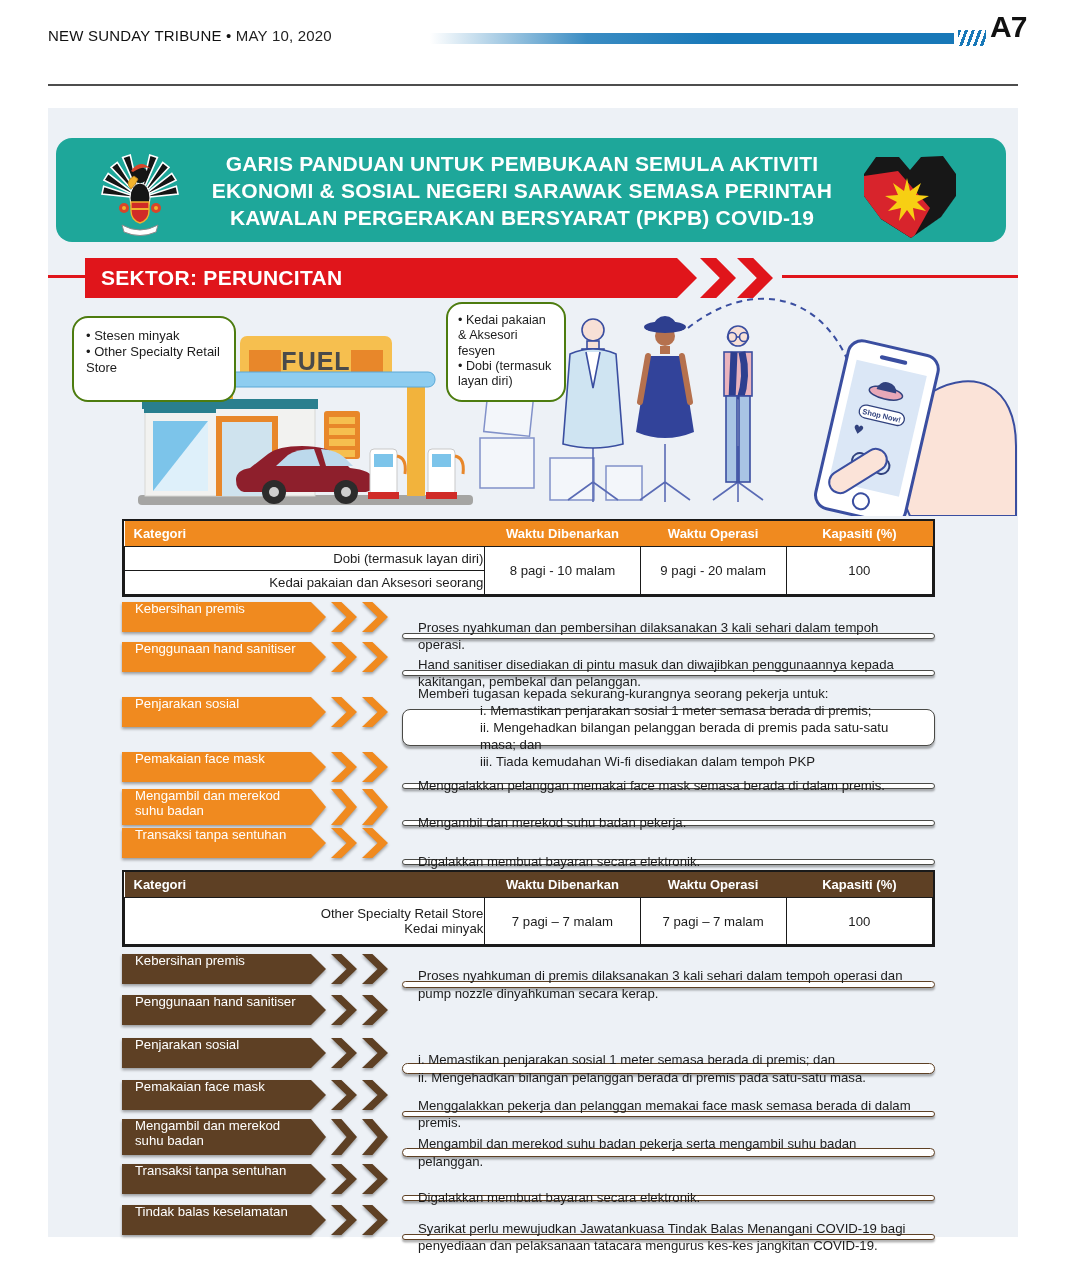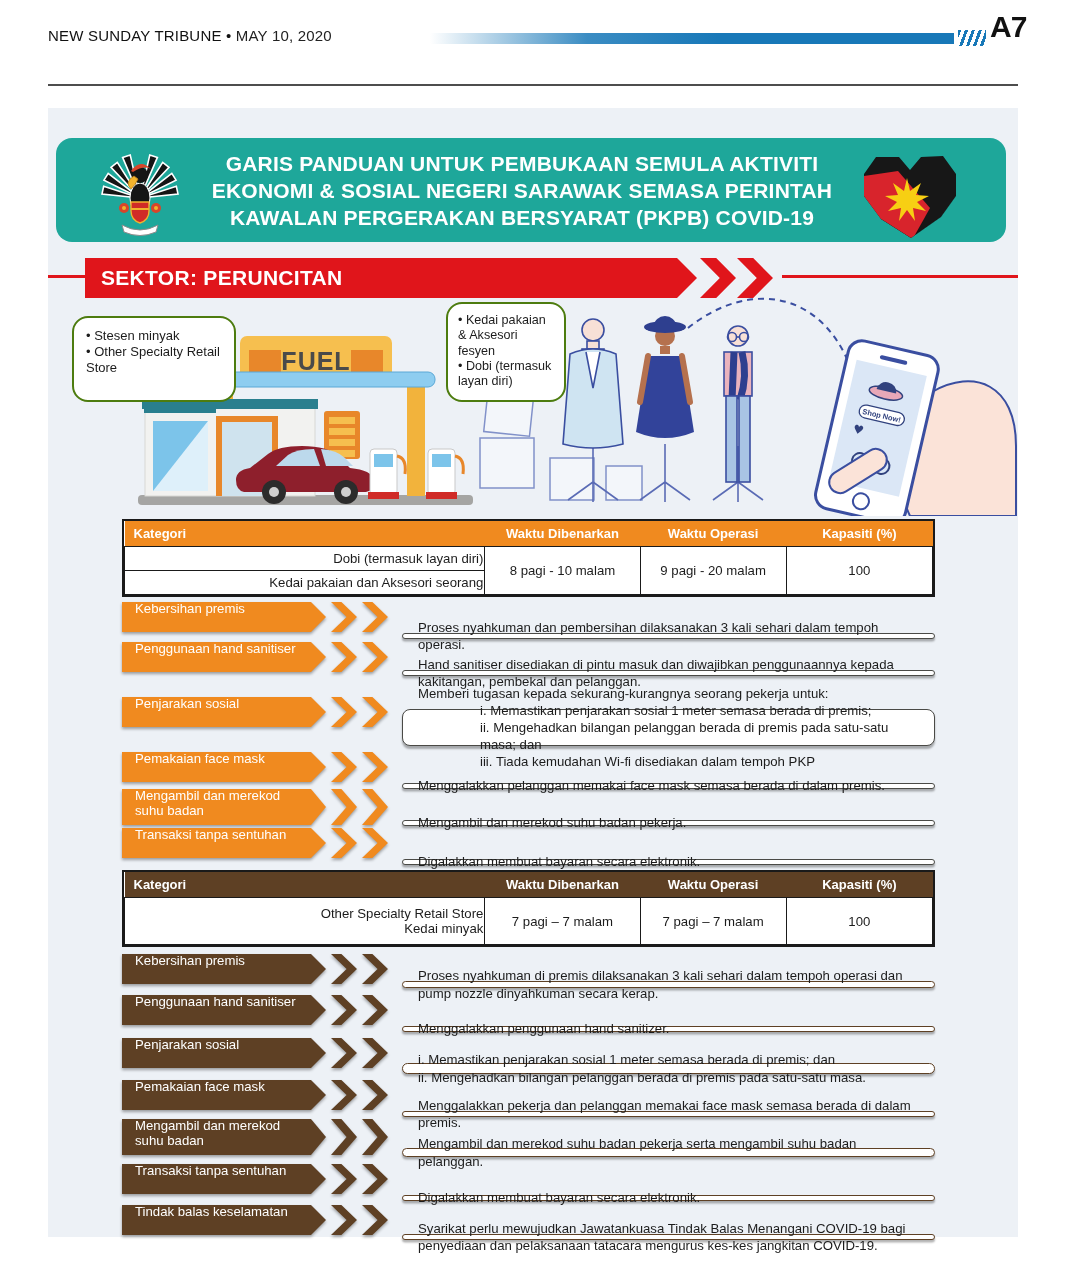--- a/index.html
+++ b/index.html
@@ -441,23 +441,20 @@
   </div>
 
   <div class="g-row" style="height:30px;margin-bottom:7px">
     <div class="g-arrowwrap br2">
         <div class="g-label">
           <span><span>Penggunaan hand sanitiser</span></span>
         </div>
         <span class="chev"></span>
         <span class="chev"></span>
       </div>
-    <div class="g-bubble b2">
-      <div class="g-line"><span>Menggalakkan penggunaan </span><span class="it">hand sanitizer</span><span>.</span></div>
-    </div>
   </div>
 
   <div class="g-row" style="height:42px;margin-bottom:6px">
     <div class="g-arrowwrap br2">
         <div class="g-label">
           <span><span>Penjarakan sosial</span></span>
         </div>
         <span class="chev"></span>
         <span class="chev"></span>
       </div>

